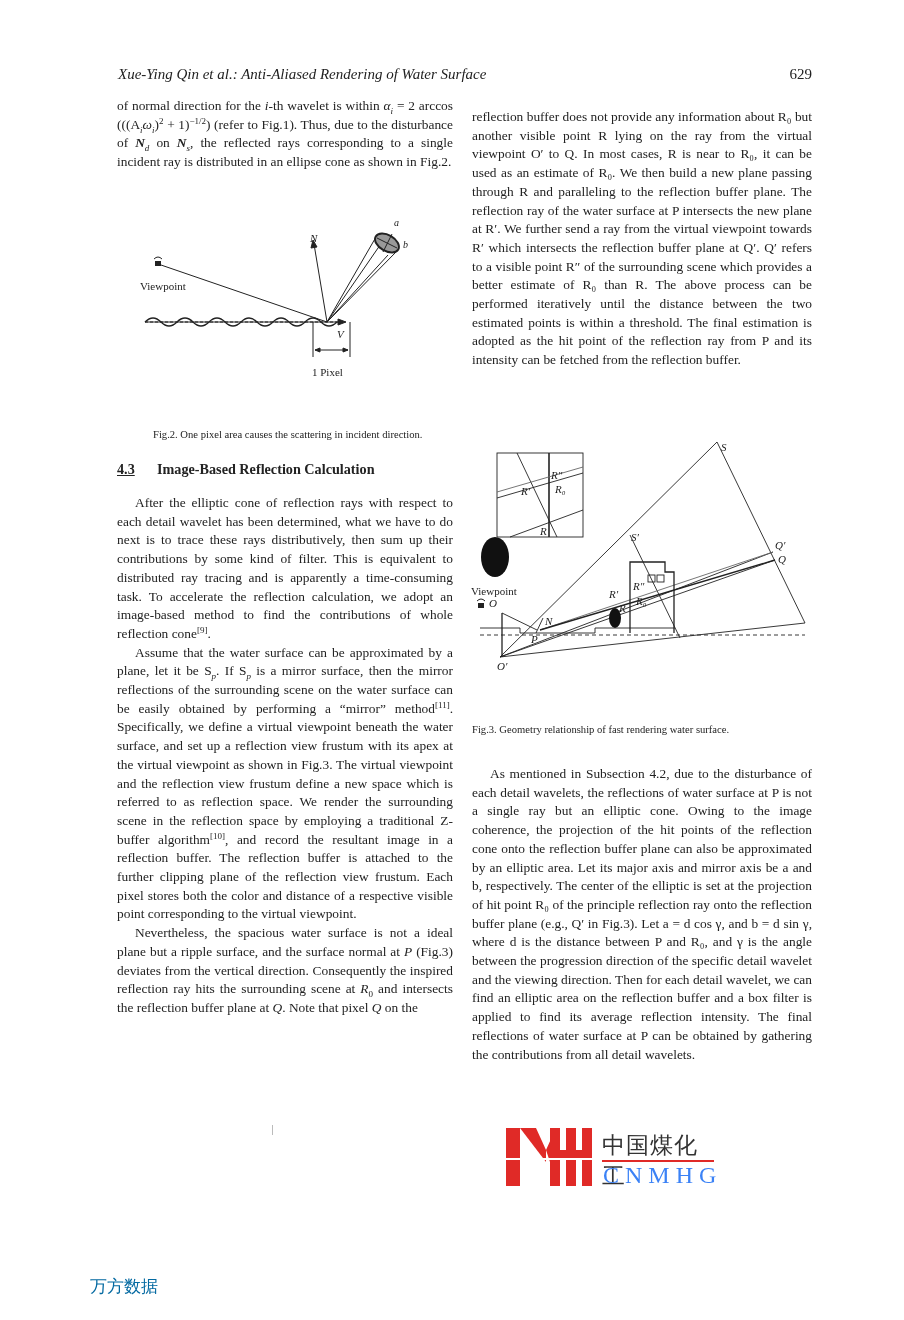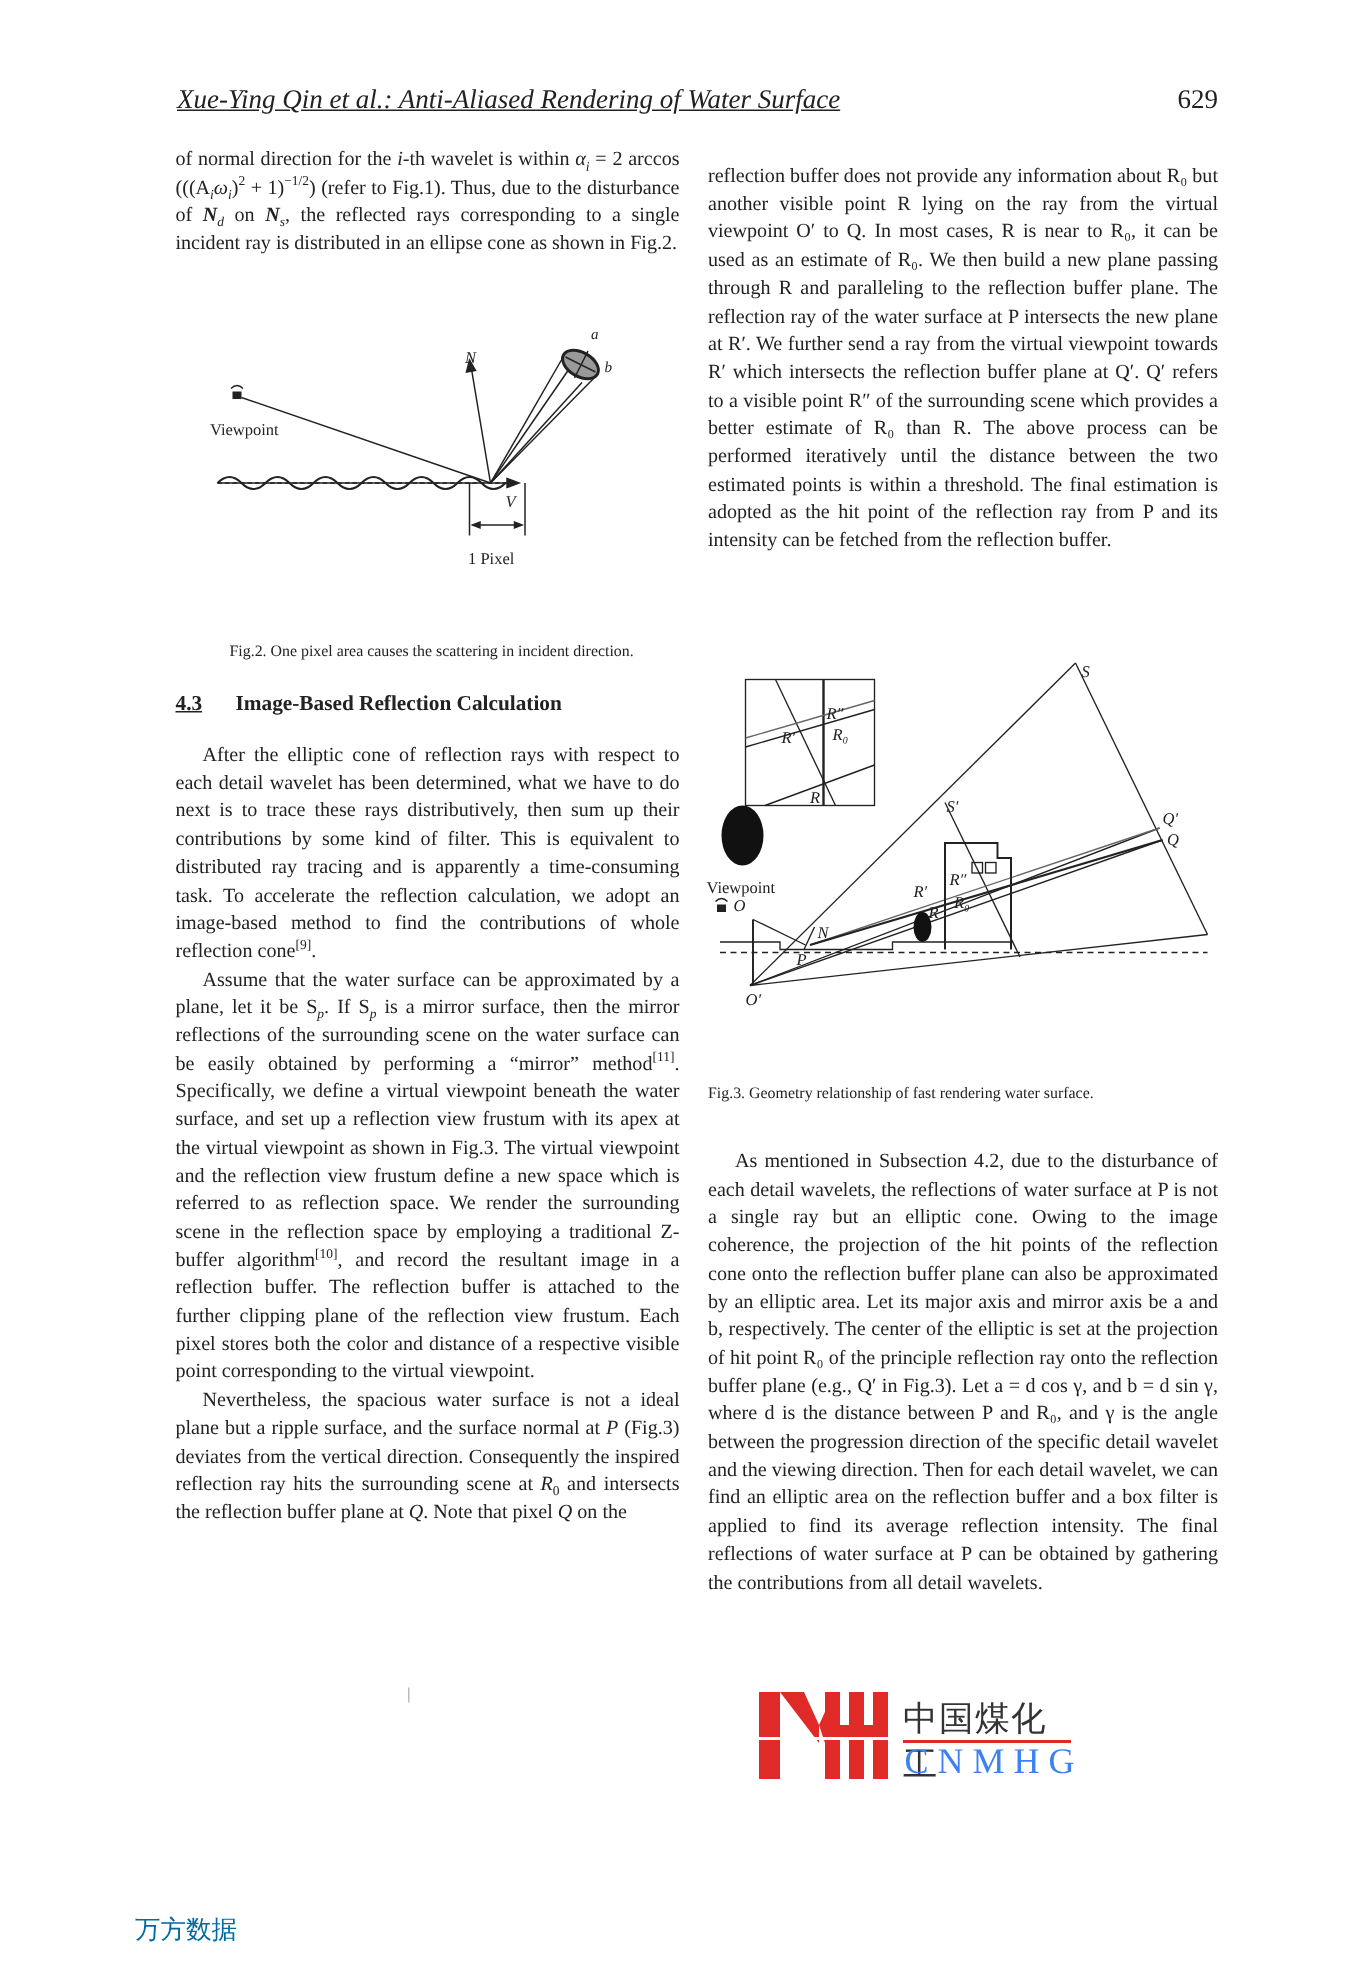--- a/index.html
+++ b/index.html
@@ -1,18 +1,18 @@
 <!DOCTYPE html>
 <html><head>
 <meta charset="utf-8">
 <style>
   html, body { margin:0; padding:0; background:#fff; }
   body { width:904px; height:1320px; position:relative; overflow:hidden;
          font-family:"Liberation Serif","DejaVu Serif",serif; color:#222; }
-  .header { position:absolute; top:56px; left:118px; width:694px; font-size:18px; font-style:italic;text-decoration:underline; }
+  .header { position:absolute; top:66px; left:118px; width:694px; font-size:15px; font-style:italic; }
   .header .pageno { position:absolute; right:0; top:0; font-style:normal; }
   .col { position:absolute; font-size:13.4px; line-height:18.7px; text-align:justify; hyphens:manual; }
   .col p { margin:0; }
   .col p.ind { text-indent:18px; }
   .left { left:117px; width:336px; }
   .right { left:472px; width:340px;margin-top:11px; }
   .caption { font-size:10.6px; line-height:15px; }
   .section-title { font-weight:bold; font-size:14.2px; }
   .section-title .num { display:inline-block; width:40px;text-decoration:underline; }
   sup { font-size:9px; line-height:0; }

